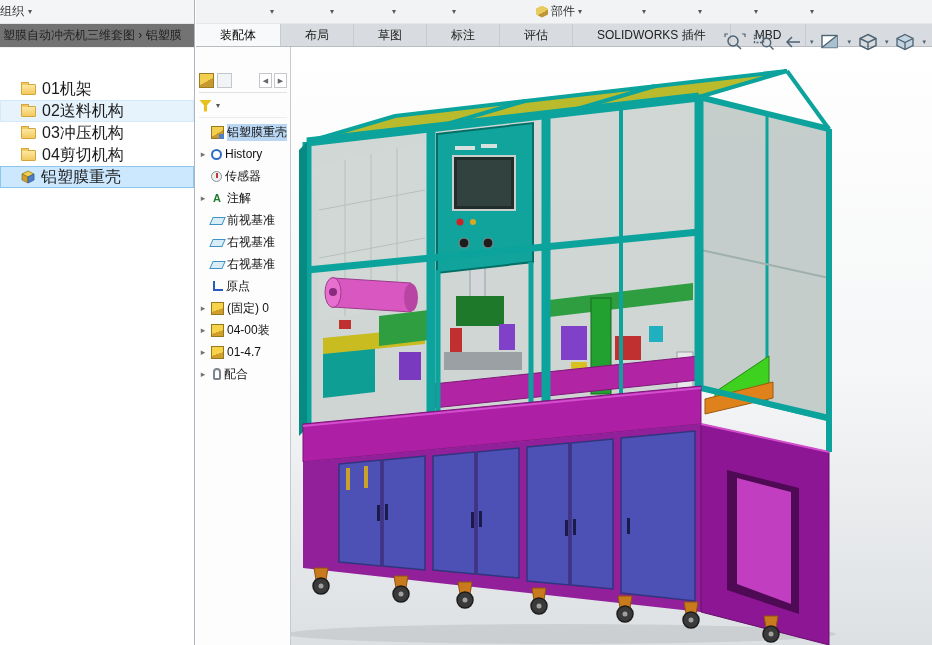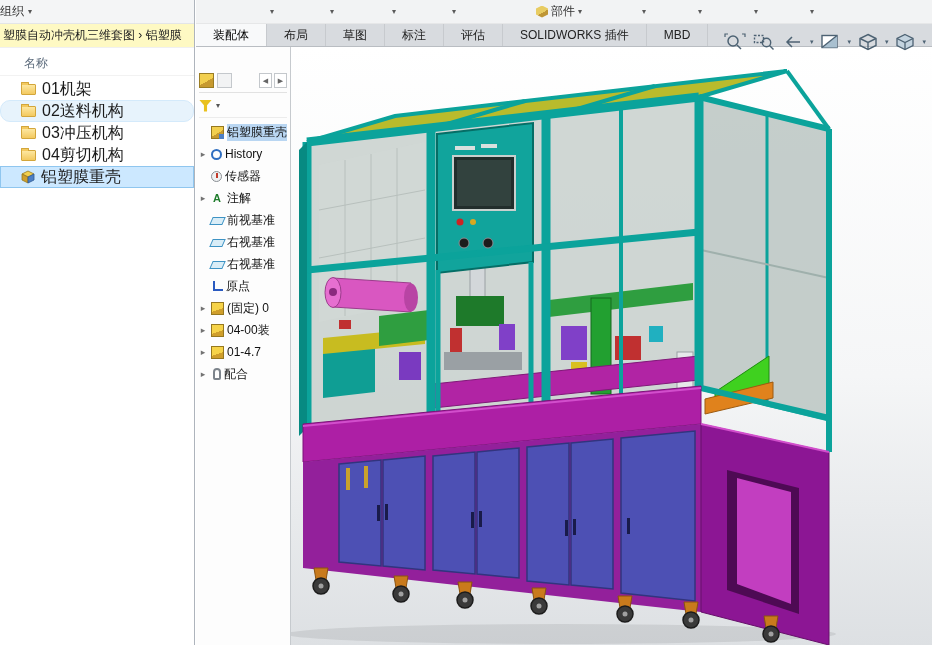--- a/index.html
+++ b/index.html
@@ -4,38 +4,38 @@
 <style>
   * { margin:0; padding:0; box-sizing:border-box; }
   body { font-family:"Liberation Sans", sans-serif; background:#888; }
   .screen { position:relative; width:932px; height:645px; overflow:hidden; background:#fff; }
 
   
   .explorer { position:absolute; left:0; top:0; width:195px; height:645px; background:#fff; border-right:1px solid #aeb4bc; }
   .exp-toolbar { position:absolute; top:0; left:0; right:0; height:24px; background:#f4f5f6; border-bottom:1px solid #e3e5e7; display:flex; align-items:center; font-size:12px; color:#333; }
   .exp-organize { display:flex; align-items:center; gap:4px; cursor:default; }
   .caret { font-size:8px; color:#555; }
-  .exp-breadcrumb { position:absolute; top:24px; left:0; right:0; height:24px; display:flex; align-items:center; padding-left:3px; font-size:12px; color:#222; background:#fef9c3; border-bottom:1px solid #f0f0f0; white-space:nowrap; overflow:hidden; }
+  .exp-breadcrumb { position:absolute; top:24px; left:0; right:0; height:24px; display:flex; align-items:center; padding-left:3px; font-size:12px; color:#222; background:#737373; border-bottom:1px solid #f0f0f0; white-space:nowrap; overflow:hidden; }
   .exp-colhdr { position:absolute; top:52px; left:0; right:0; height:24px; display:flex; align-items:flex-end; padding:0 0 3px 24px; font-size:12px; color:#5c6b7c; border-bottom:1px solid #f2f2f2; }
   .exp-list { position:absolute; top:78px; left:0; right:0; }
   .exp-row { height:22px; display:flex; align-items:center; gap:6px; padding-left:20px; font-size:16px; color:#1a1a1a; border:1px solid transparent; white-space:nowrap; overflow:hidden; }
-  .exp-row.hover { background:#e7f3fc; border-color:#d4eafb;border-radius:10px; }
+  .exp-row.hover { background:#e7f3fc; border-color:#d4eafb; }
   .exp-row.selected { background:#cce8ff; border-color:#8fc6ef; }
   .ic-folder { width:15px; height:11px; background:linear-gradient(#fde7a0,#f3c95f); border:1px solid #d3a63b; border-radius:1px; position:relative; flex:0 0 auto; }
   .ic-folder::before { content:""; position:absolute; top:-3px; left:-1px; width:6px; height:2px; background:#f3c95f; border:1px solid #d3a63b; border-bottom:none; border-radius:1px 1px 0 0; }
 
   
   .sw { position:absolute; left:196px; top:0; width:736px; height:645px; background:#f0f1f2; }
   .sw-top { position:absolute; top:0; left:0; right:0; height:24px; background:#f2f3f4; border-bottom:1px solid #e6e7e8; font-size:11px; color:#444; }
   .sw-top .mini { position:absolute; top:7px; font-size:8px; color:#5a5a5a; }
   .comp-group { position:absolute; top:3px; left:340px; display:flex; align-items:center; gap:3px; font-size:12px; color:#333; }
   .cube-glyph { width:12px; height:12px; background:linear-gradient(150deg,#e8cc62 55%,#bf9636 55%); clip-path:polygon(50% 0,100% 25%,100% 75%,50% 100%,0 75%,0 25%); }
 
   .sw-tabs { position:absolute; top:24px; left:0; right:0; height:23px; background:#d8dbdf; border-bottom:1px solid #b9bdc2; display:flex; align-items:stretch; }
-  .tab { padding:0 17px; display:flex; align-items:center; font-size:12px; color:#222; border-right:1px solid #c7cace; background:#d8dbdf; cursor:default; }
+  .tab { padding:0 24px; display:flex; align-items:center; font-size:12px; color:#222; border-right:1px solid #c7cace; background:#d8dbdf; cursor:default; }
   .tab.active { background:#f8f9fa; color:#000; }
 
   .viewport { position:absolute; top:47px; left:0; right:0; bottom:0; background:linear-gradient(180deg,#ffffff 0%,#f5f6f7 55%,#dde0e3 100%); overflow:hidden; }
   .viewport svg.machine { position:absolute; left:0; top:0; }
 
   
   .hud { position:absolute; top:31px; right:6px; height:22px; display:flex; align-items:center; gap:5px; z-index:6; }
   .hud-ic { width:24px; height:20px; display:flex; align-items:center; justify-content:center; }
   .hud .mini { font-size:7px; color:#4d6273; }
 
@@ -73,23 +73,20 @@
   <div class="explorer">
     <div class="exp-toolbar">
       <div class="exp-organize">
         <span>组织</span>
         <span class="caret">▾</span>
       </div>
     </div>
     <div class="exp-breadcrumb">
       <span>塑膜自动冲壳机三维套图 › 铝塑膜</span>
     </div>
-    <div class="exp-colhdr">
-      <span>名称</span>
-    </div>
     <div class="exp-list">
       <div class="exp-row">
         <span class="ic-folder"></span>
         <span>01机架</span>
       </div>
       <div class="exp-row hover">
         <span class="ic-folder"></span>
         <span>02送料机构</span>
       </div>
       <div class="exp-row">

